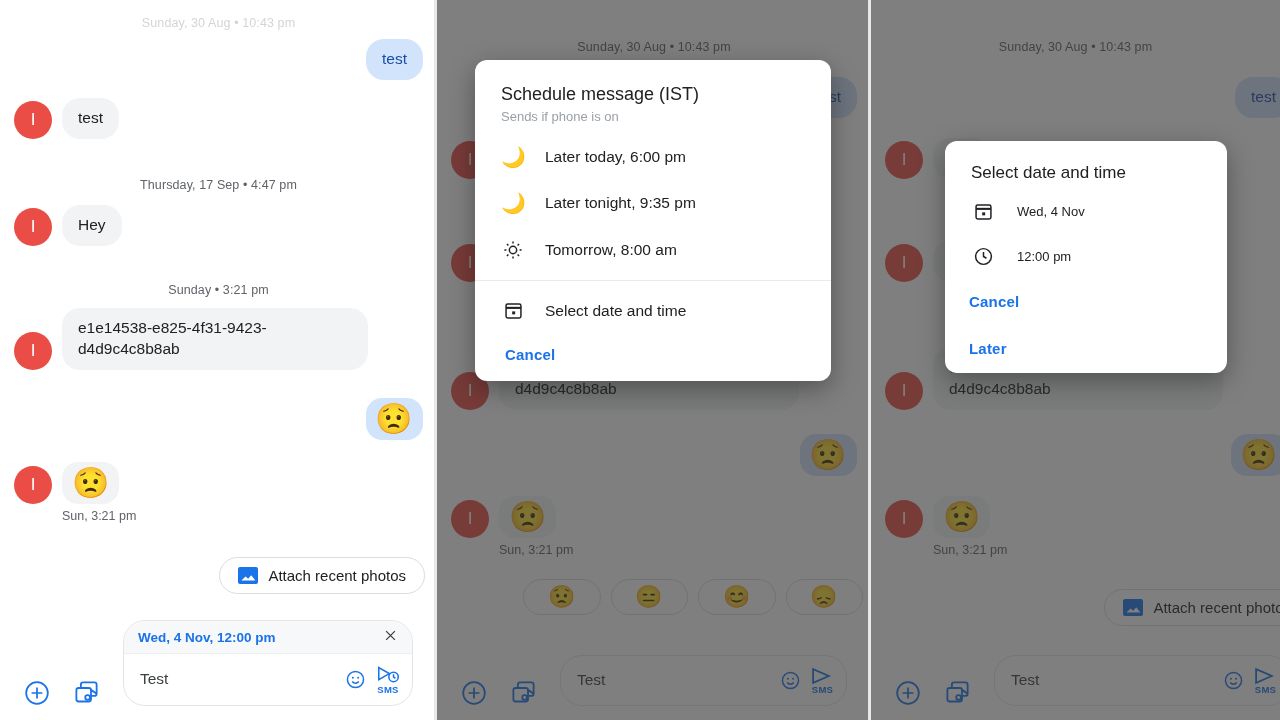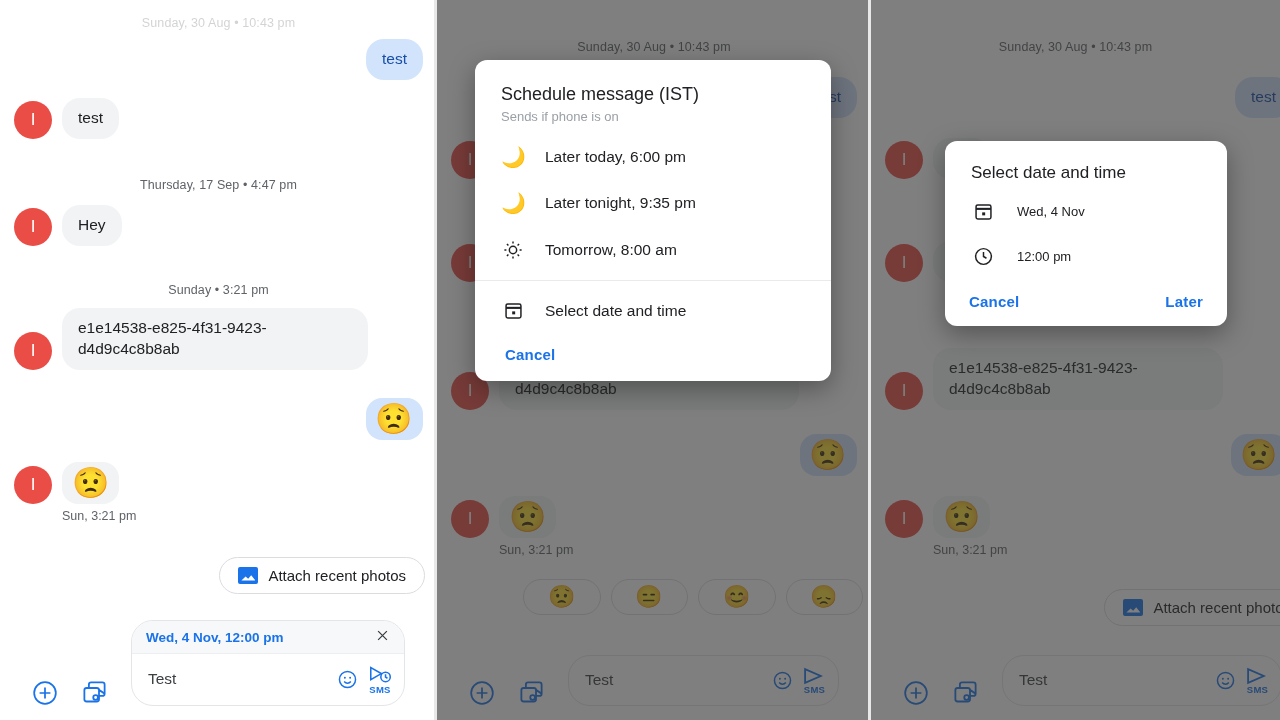--- a/index.html
+++ b/index.html
@@ -137,21 +137,21 @@
     clip-path: polygon(0 100%, 30% 40%, 48% 72%, 70% 22%, 100% 100%);
   }
 
   
   .composer {
     position: absolute;
     left: 0; right: 0; bottom: 0;
     display: flex;
     align-items: flex-end;
     gap: 23px;
-    padding: 10px 32px 14px;
+    padding: 10px 24px 14px;
     background: #fff;
   }
   .icon-btn { flex: 0 0 auto; line-height: 0; }
   .input-wrap {
     flex: 1 1 auto;
     border: 1px solid #e3e5e8;
     border-radius: 22px;
     background: #fff;
     overflow: hidden;
     min-height: 48px;
@@ -203,20 +203,21 @@
     display: flex; align-items: center;
     gap: 20px;
     padding: 13px 26px;
     font-size: 15.5px;
     color: #202124;
   }
   .dlg-sep { height: 1px; background: #e8eaed; margin: 6px 0; }
   .dlg-actions {
     display: flex; justify-content: space-between; gap: 26px;
     padding: 12px 30px 10px;
+    flex-direction: column;
   }
   .dlg-action {
     font-size: 15px;
     color: #1a73e8;
     font-weight: bold;
     letter-spacing: .2px;
   }
   .dlg-date {
     left: 74px; top: 141px;
     width: 282px;

